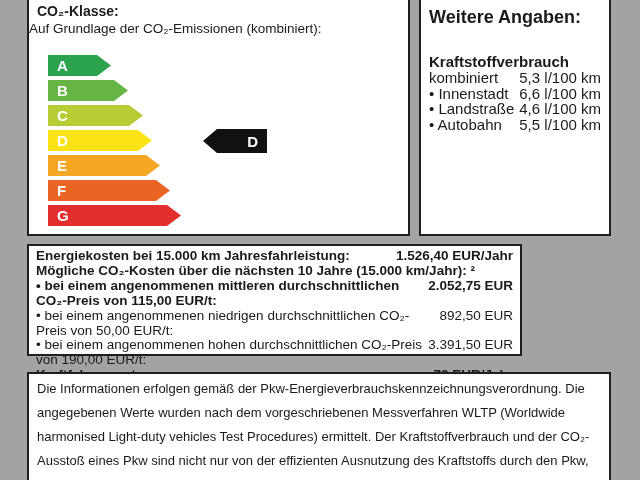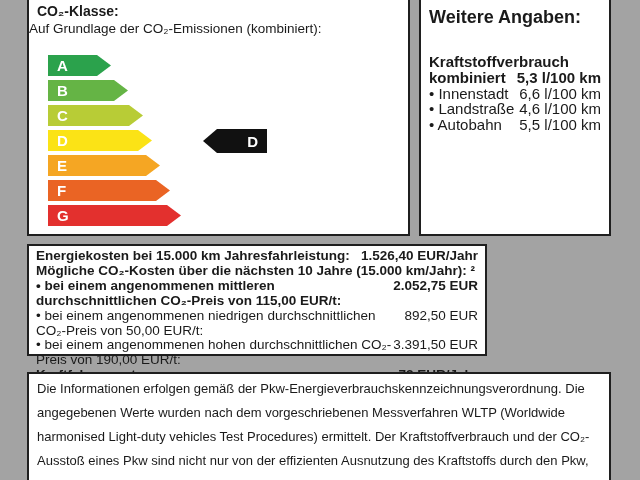--- a/index.html
+++ b/index.html
@@ -60,24 +60,24 @@
   
   .details-panel { left: 419px; top: -3px; width: 192px; height: 239px; padding: 4px 8px; }
   .details-title { font-size: 18px; font-weight: bold; margin-top: 4px; }
   .consumption { margin-top: 26px; font-size: 15px; }
   .consumption-heading { font-weight: bold; line-height: 16px; }
   .consumption-row {
     display: flex;
     justify-content: space-between;
     line-height: 15.5px;
   }
-  .consumption-row.bold { font-weight: bold; justify-content: space-between; }
+  .consumption-row.bold { font-weight: normal; justify-content: space-between; }
   .consumption-row .val { white-space: nowrap; }
   
-  .costs-panel { left: 27px; top: 244px; width: 460px; height: 112px; padding: 3px 7px; }
+  .costs-panel { left: 27px; top: 244px; width: 495px; height: 112px; padding: 3px 7px; }
   .costs-row {
     display: flex;
     justify-content: space-between;
     font-size: 13.5px;
     line-height: 14.9px;
   }
   .costs-row .lbl { white-space: pre-wrap; }
   .costs-row .val { white-space: nowrap; text-align: center; }
   .costs-row.bold { font-weight: bold; }
   

